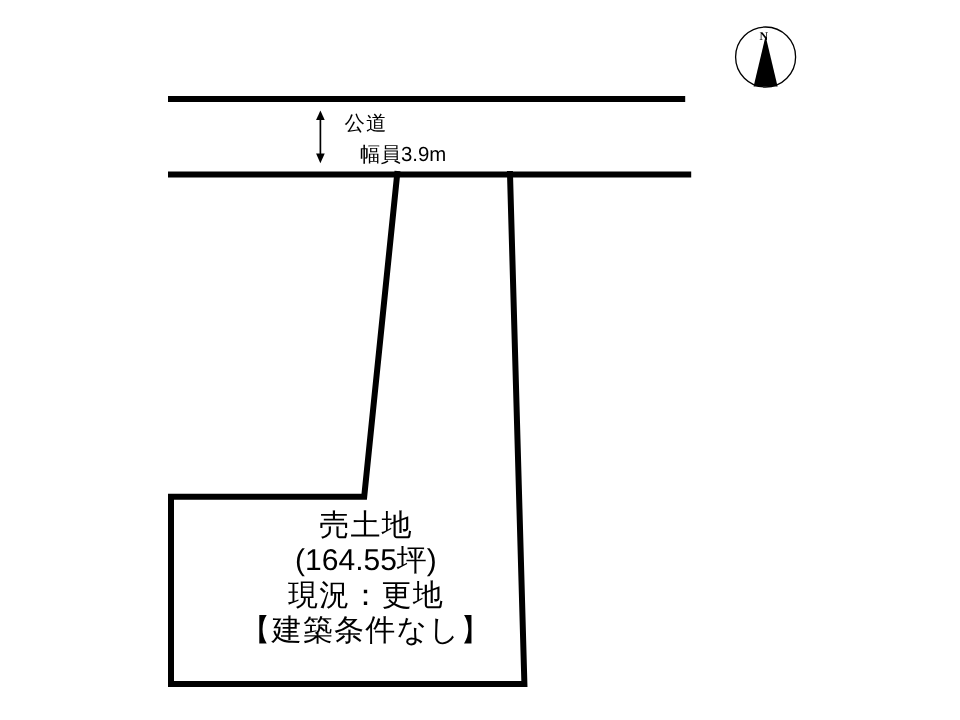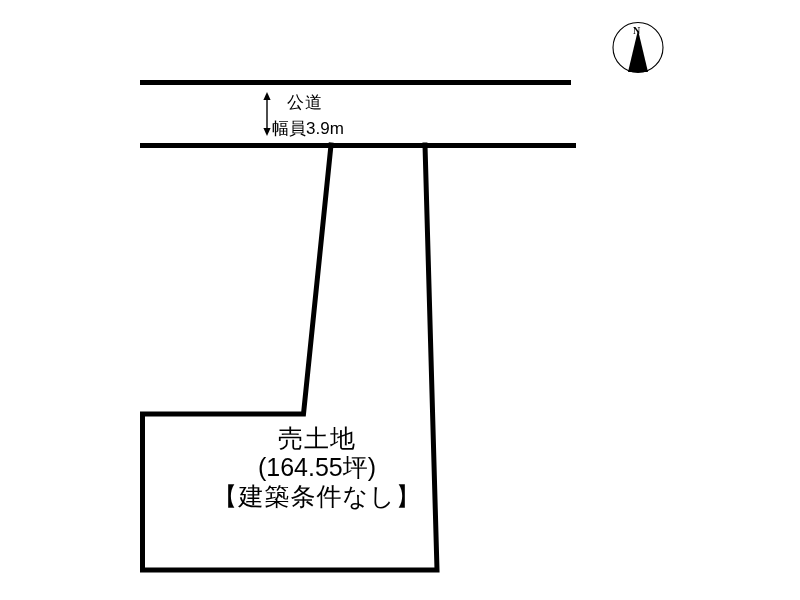--- a/index.html
+++ b/index.html
@@ -42,35 +42,34 @@
   }
   
   #road-type-label {
     left: 305px;
     top: 94px;
     transform: translateX(-50%);
     font-size: 17px;
     letter-spacing: 1px;
   }
   #road-width-label {
-    left: 308px;
+    left: 336px;
     top: 120px;
     transform: translateX(-50%);
     font-size: 17px;
     letter-spacing: 0px;
   }
   
   #parcel-text-block {
     position: absolute;
     left: 305px;
     top: 424px;
     transform: translateX(-50%);
     text-align: center;
     color: #000000;
-    margin-left: 12px;
   }
   #parcel-text-block .line {
     font-size: 25px;
     line-height: 29px;
     white-space: nowrap;
     letter-spacing: 1px;
   }
   #parcel-text-block .line.area-metric,
   #parcel-text-block .line.area-tsubo {
     letter-spacing: 0px;
@@ -119,18 +118,19 @@
   <div class="label-layer">
 
     <div class="txt" id="compass-label">N</div>
 
     <div class="txt" id="road-type-label">公道</div>
     <div class="txt" id="road-width-label">幅員3.9m</div>
 
     <div id="parcel-text-block">
       <div class="line title">売土地</div>
       <div class="line area-tsubo">(164.55坪)</div>
+      <div class="line condition">現況：更地</div>
       <div class="line building-condition">【建築条件なし】</div>
     </div>
 
   </div>
 
 </div>
 
 </body></html>

